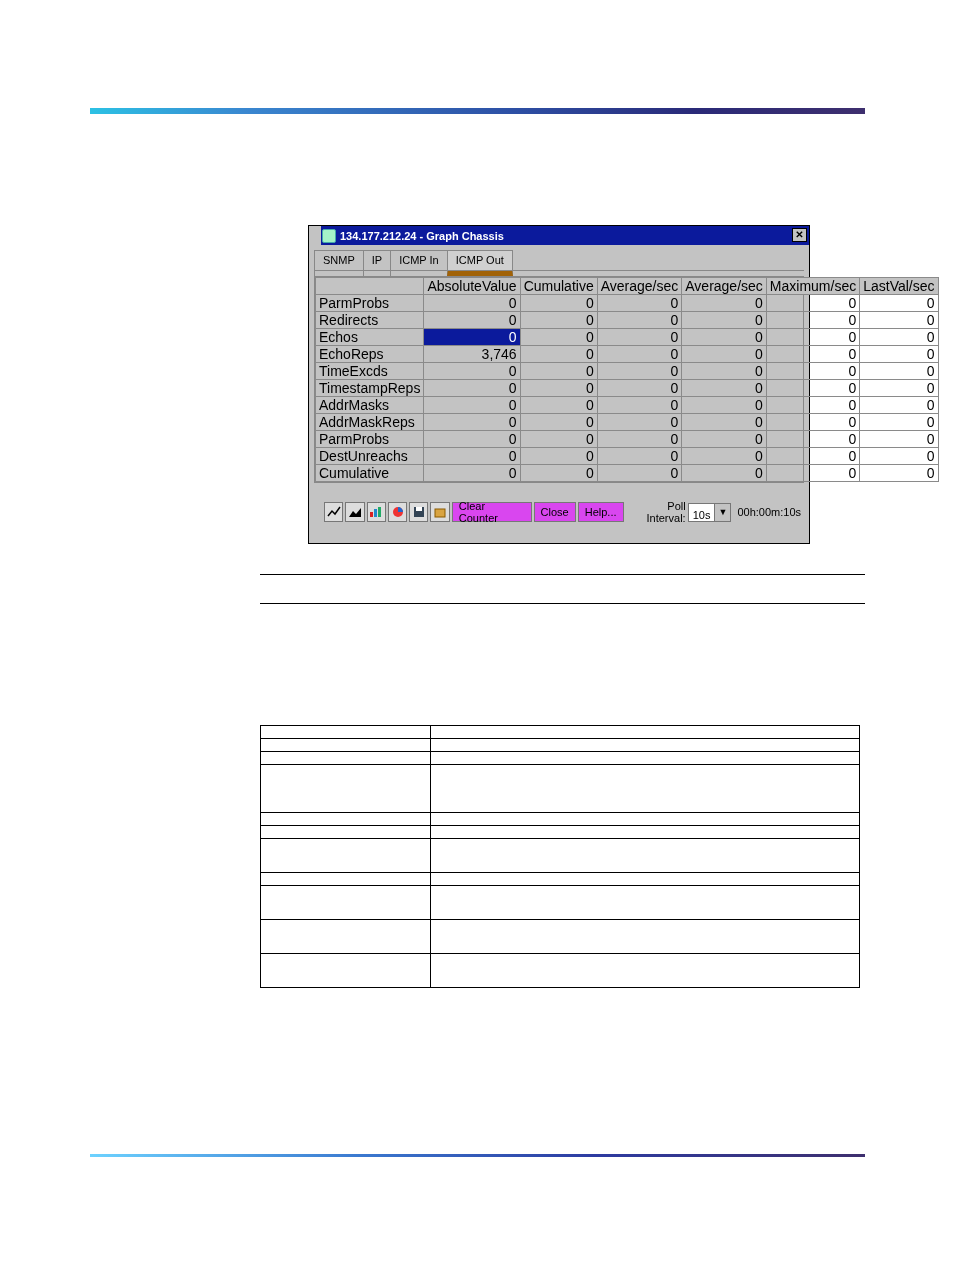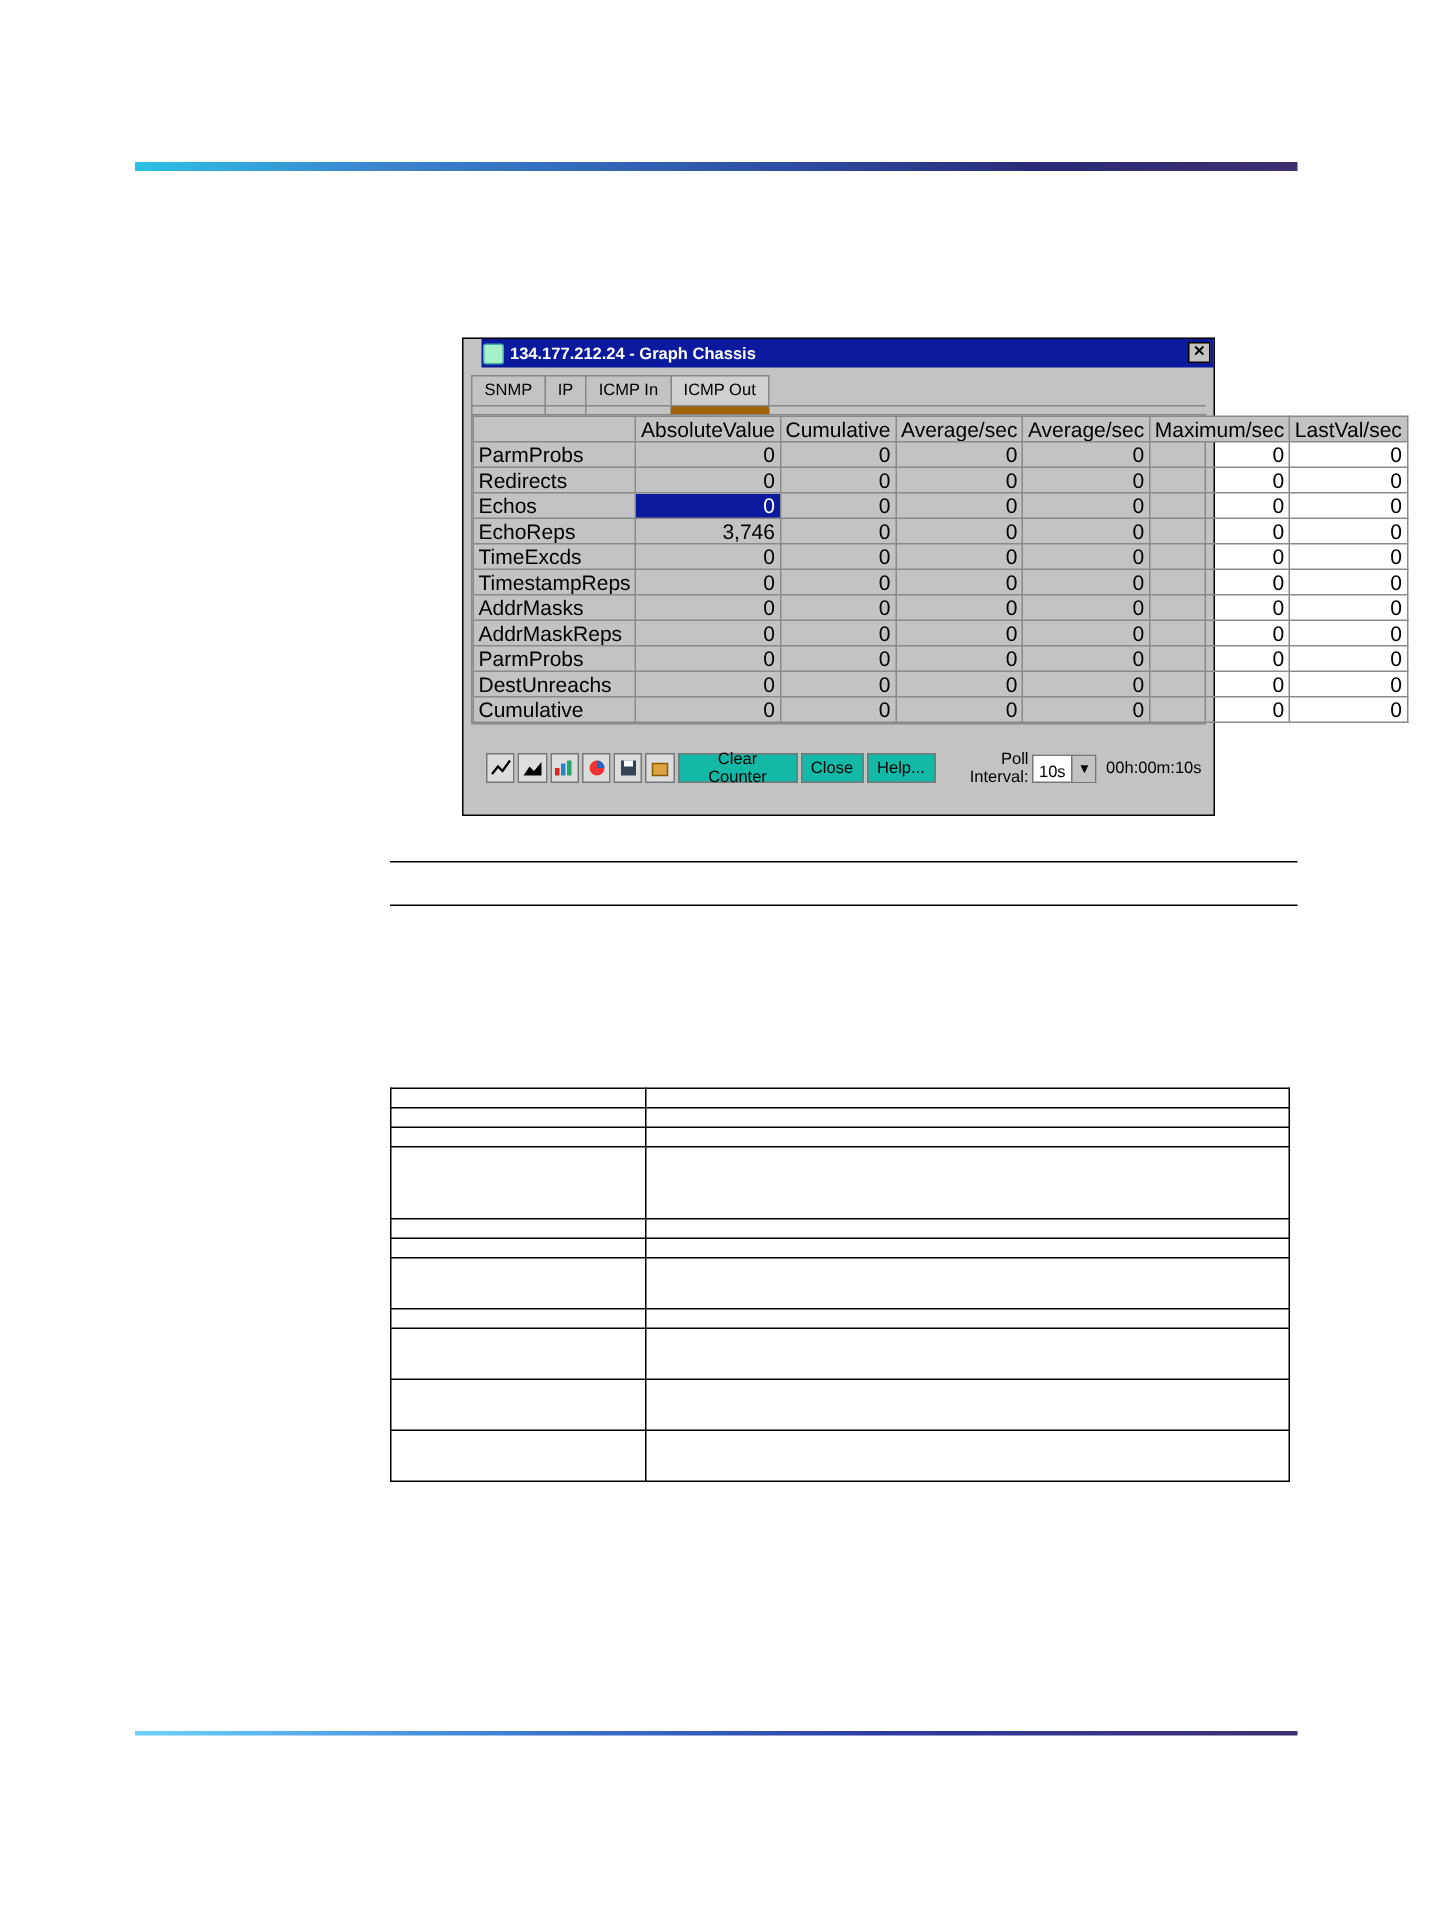--- a/index.html
+++ b/index.html
@@ -38,21 +38,21 @@
   .grid th { background: #c3c3c3; font-weight: normal; text-align: center; }
   .grid th:first-child { width: 108px; }
   .grid td.rowhdr { background: #c3c3c3; text-align: left; }
   .grid td.val { text-align: right; }
   .grid tr.selected td.val.first { background: #0b1a9c; color: #fff; }
 
   .toolbar { position: absolute; left: 15px; right: 8px; bottom: 18px; height: 26px;
     display: flex; align-items: center; gap: 2px; font-size: 11px; }
   .tb-btn { width: 20px; height: 20px; border: 1px solid #777; background: #ddd; position: relative; display:flex;align-items:center;justify-content:center; }
   .tb-btn svg { width: 14px; height: 14px; }
-  .tb-txtbtn { border: 1px solid #777; background: #14b8a6; padding: 2px 6px; height: 20px; display:flex; align-items:center;text-align:center; }
+  .tb-txtbtn { border: 1px solid #777; background: #d946ef; padding: 2px 6px; height: 20px; display:flex; align-items:center; }
   .tb-label { margin-left: 2px; text-align: right; }
   .tb-select { display: inline-flex; align-items: flex-end; border: 1px solid #777; height: 19px; background:#fff; }
   .tb-select .val { padding: 0 4px; font-size: 11px; }
   .tb-select .caret { width: 16px; height: 17px; background: #c3c3c3; border-left: 1px solid #777; display:flex;align-items:center;justify-content:center; font-size:9px; }
   .tb-time { margin-left: 4px; }
 
   
   .fig-caption-top { position: absolute; left: 260px; top: 574px; width: 605px; border-top: 1px solid #000; }
   .fig-caption { position: absolute; left: 260px; top: 582px; font-size: 12px; }
   .fig-caption-bot { position: absolute; left: 260px; top: 603px; width: 605px; border-top: 1px solid #000; }

